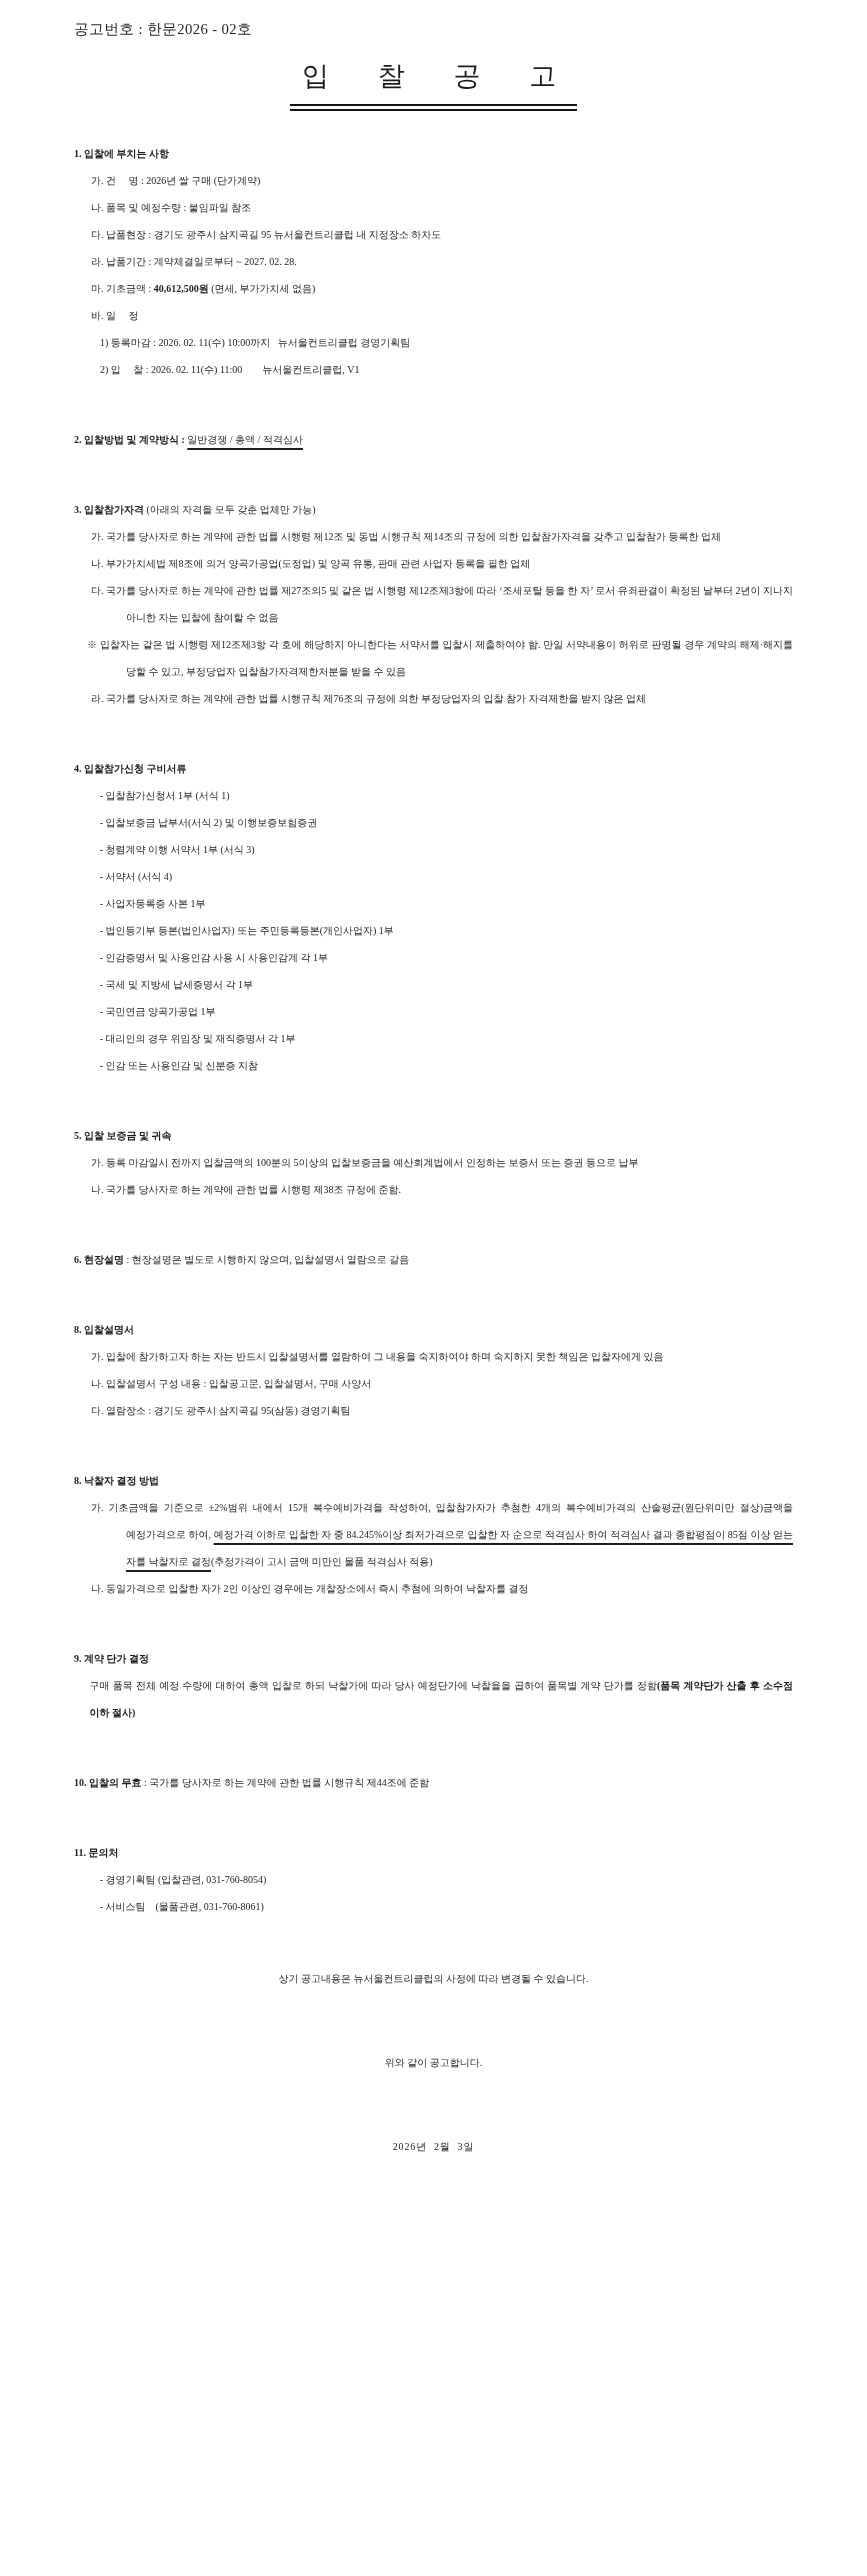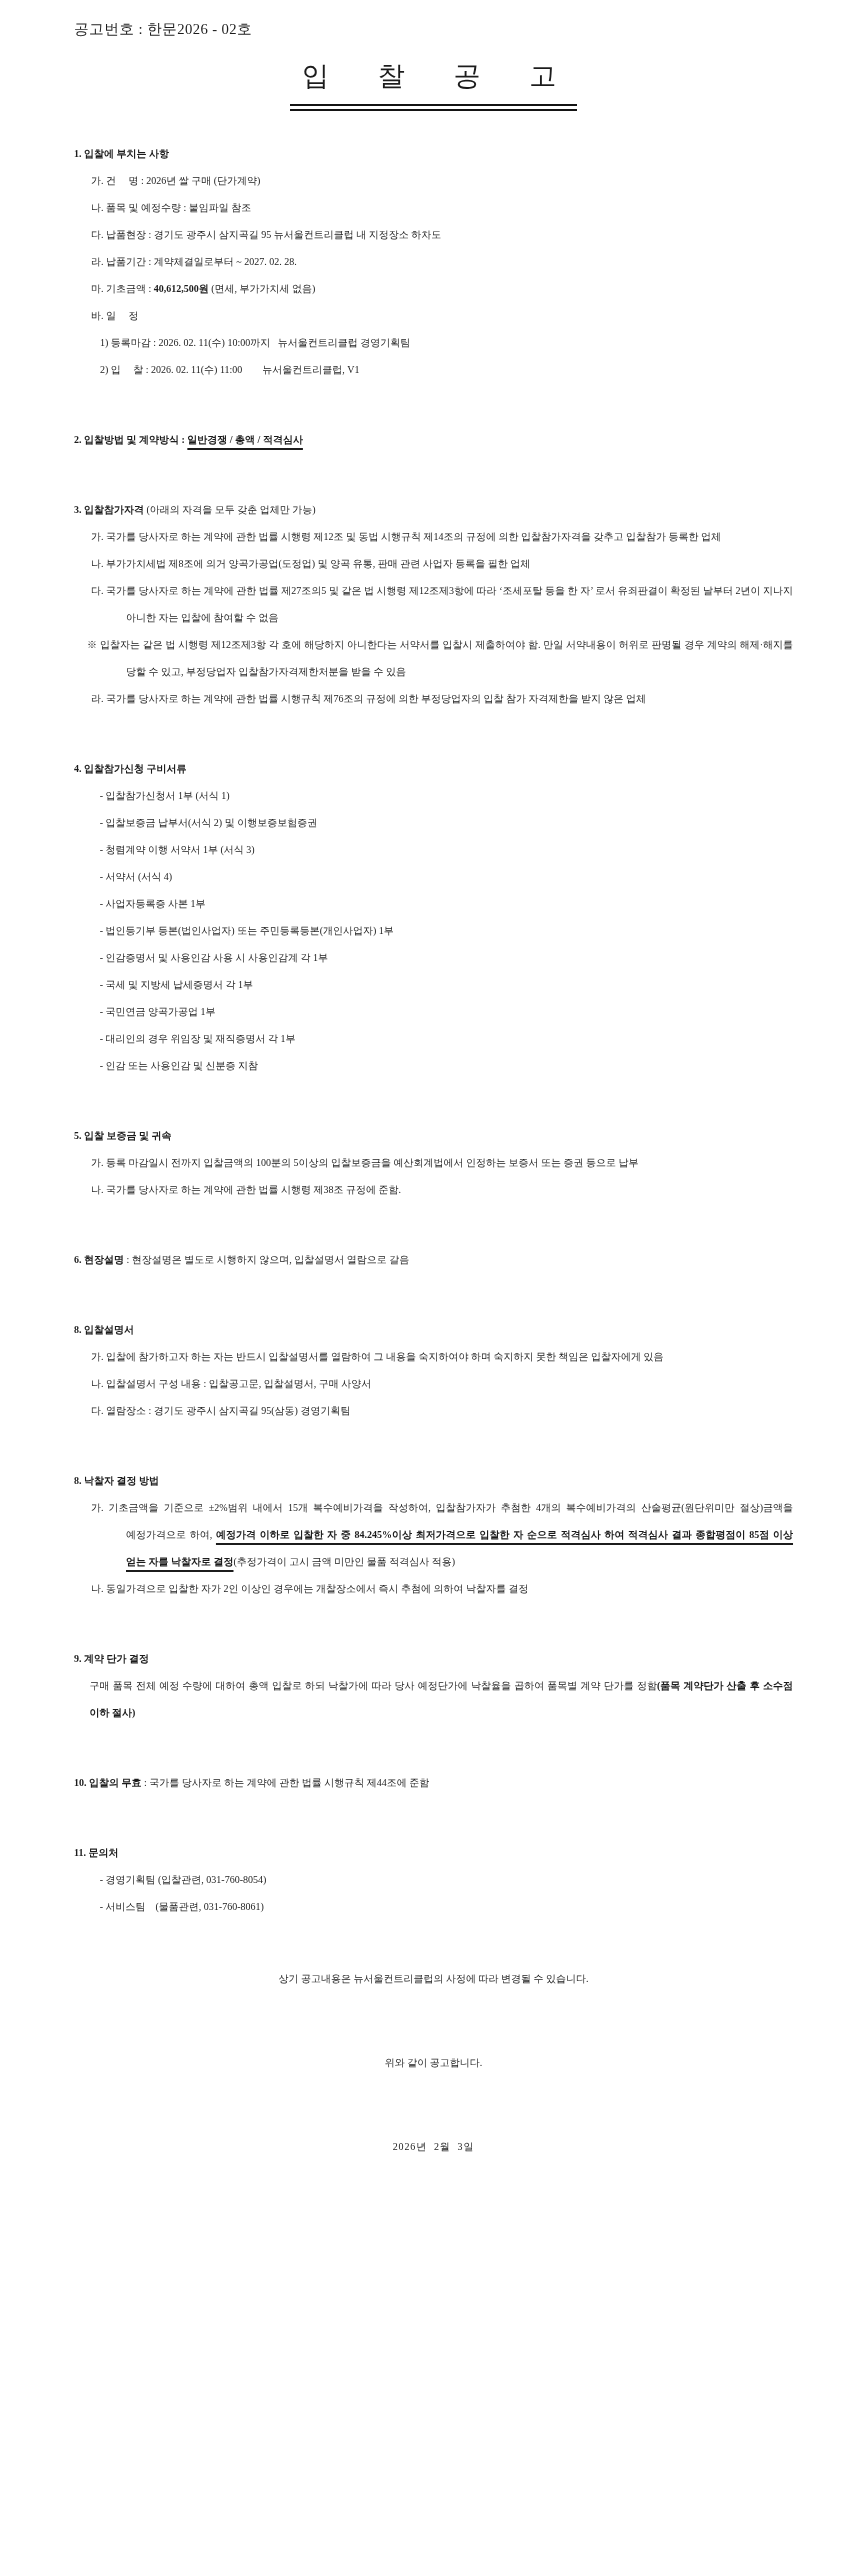--- a/index.html
+++ b/index.html
@@ -26,21 +26,21 @@
   }
   .sec { margin-top:43px; }
   .sec-first { margin-top:29.5px; }
   .h1 { font-weight:700; }
   .lvl1 { padding-left:52px; text-indent:-35px; }   
   .note { padding-left:52px; text-indent:-39px; }   
   .num  { padding-left:50px; text-indent:-24px; }   
   .dash { padding-left:43px; text-indent:-17.3px; }   
   .plain{ padding-left:15.6px; }                      
   .bold { font-weight:700; }
-  .bu   { font-weight:700; text-decoration:underline; text-decoration-thickness:1.7px; text-underline-offset:5.2px; }
+  .bu   { font-weight:400; text-decoration:underline; text-decoration-thickness:1.7px; text-underline-offset:5.2px; }
   .center { text-align:center; }
   .footer-notice { margin-top:45px; }
   .closing { margin-top:57px; }
   .date { margin-top:57px; letter-spacing:0.9px; }
   .company { margin-top:85px; font-size:18px; font-weight:700; letter-spacing:2.6px; line-height:35px; }
 </style>
 </head>
 <body>
 
 <div class="page">

